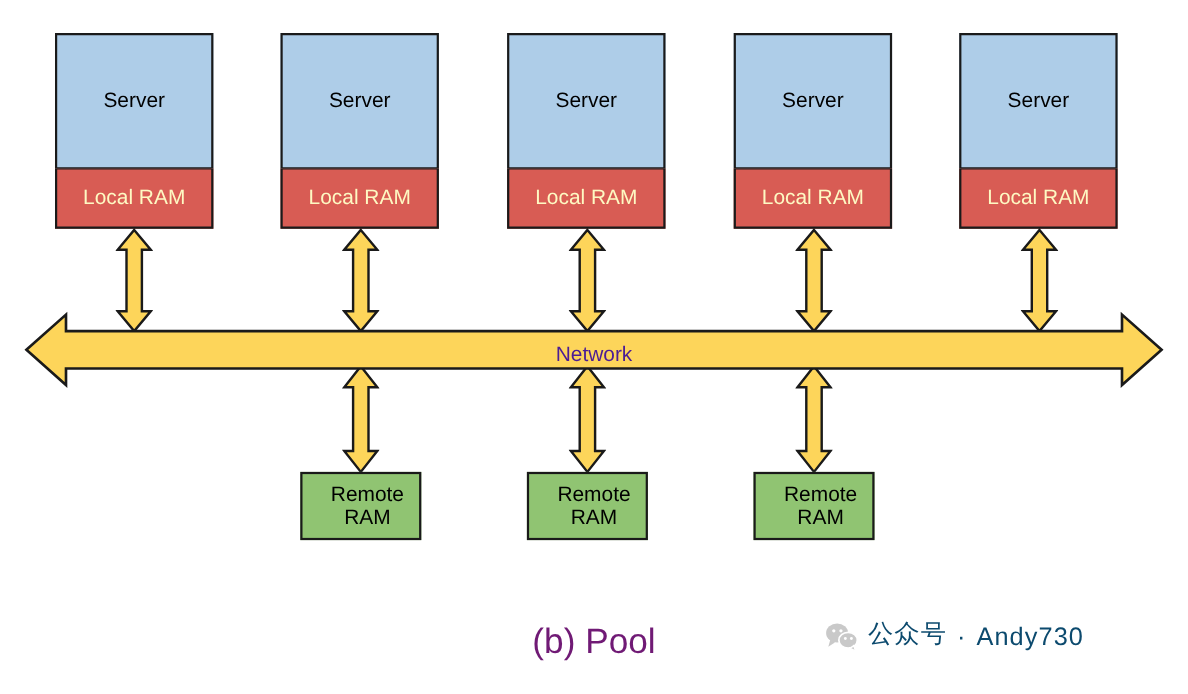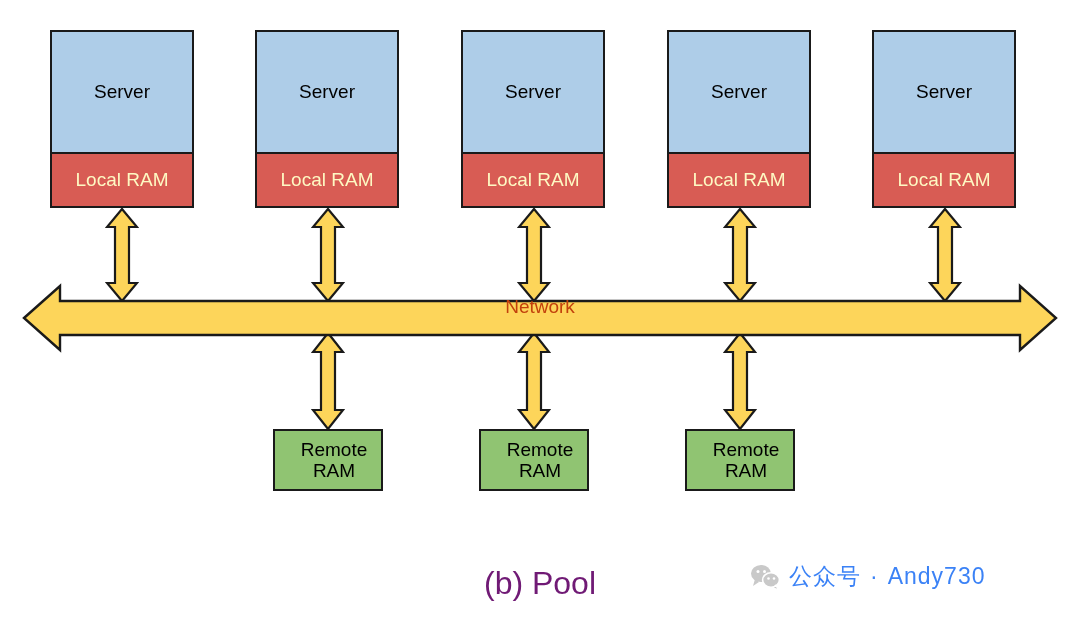--- a/index.html
+++ b/index.html
@@ -95,23 +95,23 @@
     top: 565px;
     text-align: center;
     font-size: 32px;
     color: #701a75;
   }
   .watermark {
     position: absolute;
     left: 750px;
     top: 561px;
     display: flex;
-    align-items: center;
+    align-items: flex-end;
     gap: 9px;
-    color: #3b82f6;
+    color: #0c4a6e;
     font-size: 23px;
     user-select: none;
   }
   .wm-text { letter-spacing: 1px; }
 </style>
 </head>
 <body>
 
 <div id="canvas">
 
@@ -200,21 +200,21 @@
     <svg width="34" height="100" viewBox="0 0 34 100">
       <polygon points="17,2 32,21 24,21 24,79 32,79 17,98 2,79 10,79 10,21 2,21" fill="#fdd55a" stroke="#1a1a1a" stroke-width="2.2" stroke-linejoin="miter"></polygon>
     </svg>
   </div>
 
   <div class="net-arrow">
     <svg width="1036" height="70" viewBox="0 0 1036 70">
       <polygon points="2,35 38,3 38,18 998,18 998,3 1034,35 998,67 998,52 38,52 38,67" fill="#fdd55a" stroke="#1a1a1a" stroke-width="2.4" stroke-linejoin="miter"></polygon>
     </svg>
   </div>
-  <div style="position:absolute; left:0; top:296px; width:1080px; text-align:center; font-size:19px; color:#c2410c;">Network</div>
+  <div style="position:absolute; left:0; top:312px; width:1080px; text-align:center; font-size:19px; color:#4c1d95;">Network</div>
 
   <div class="node remote-box" style="left:273px; top:429px;">
     <span class="vtext">Remote</span>
     <span class="vtext">RAM</span>
   </div>
   <div class="node remote-box" style="left:479px; top:429px;">
     <span class="vtext">Remote</span>
     <span class="vtext">RAM</span>
   </div>
   <div class="node remote-box" style="left:685px; top:429px;">

